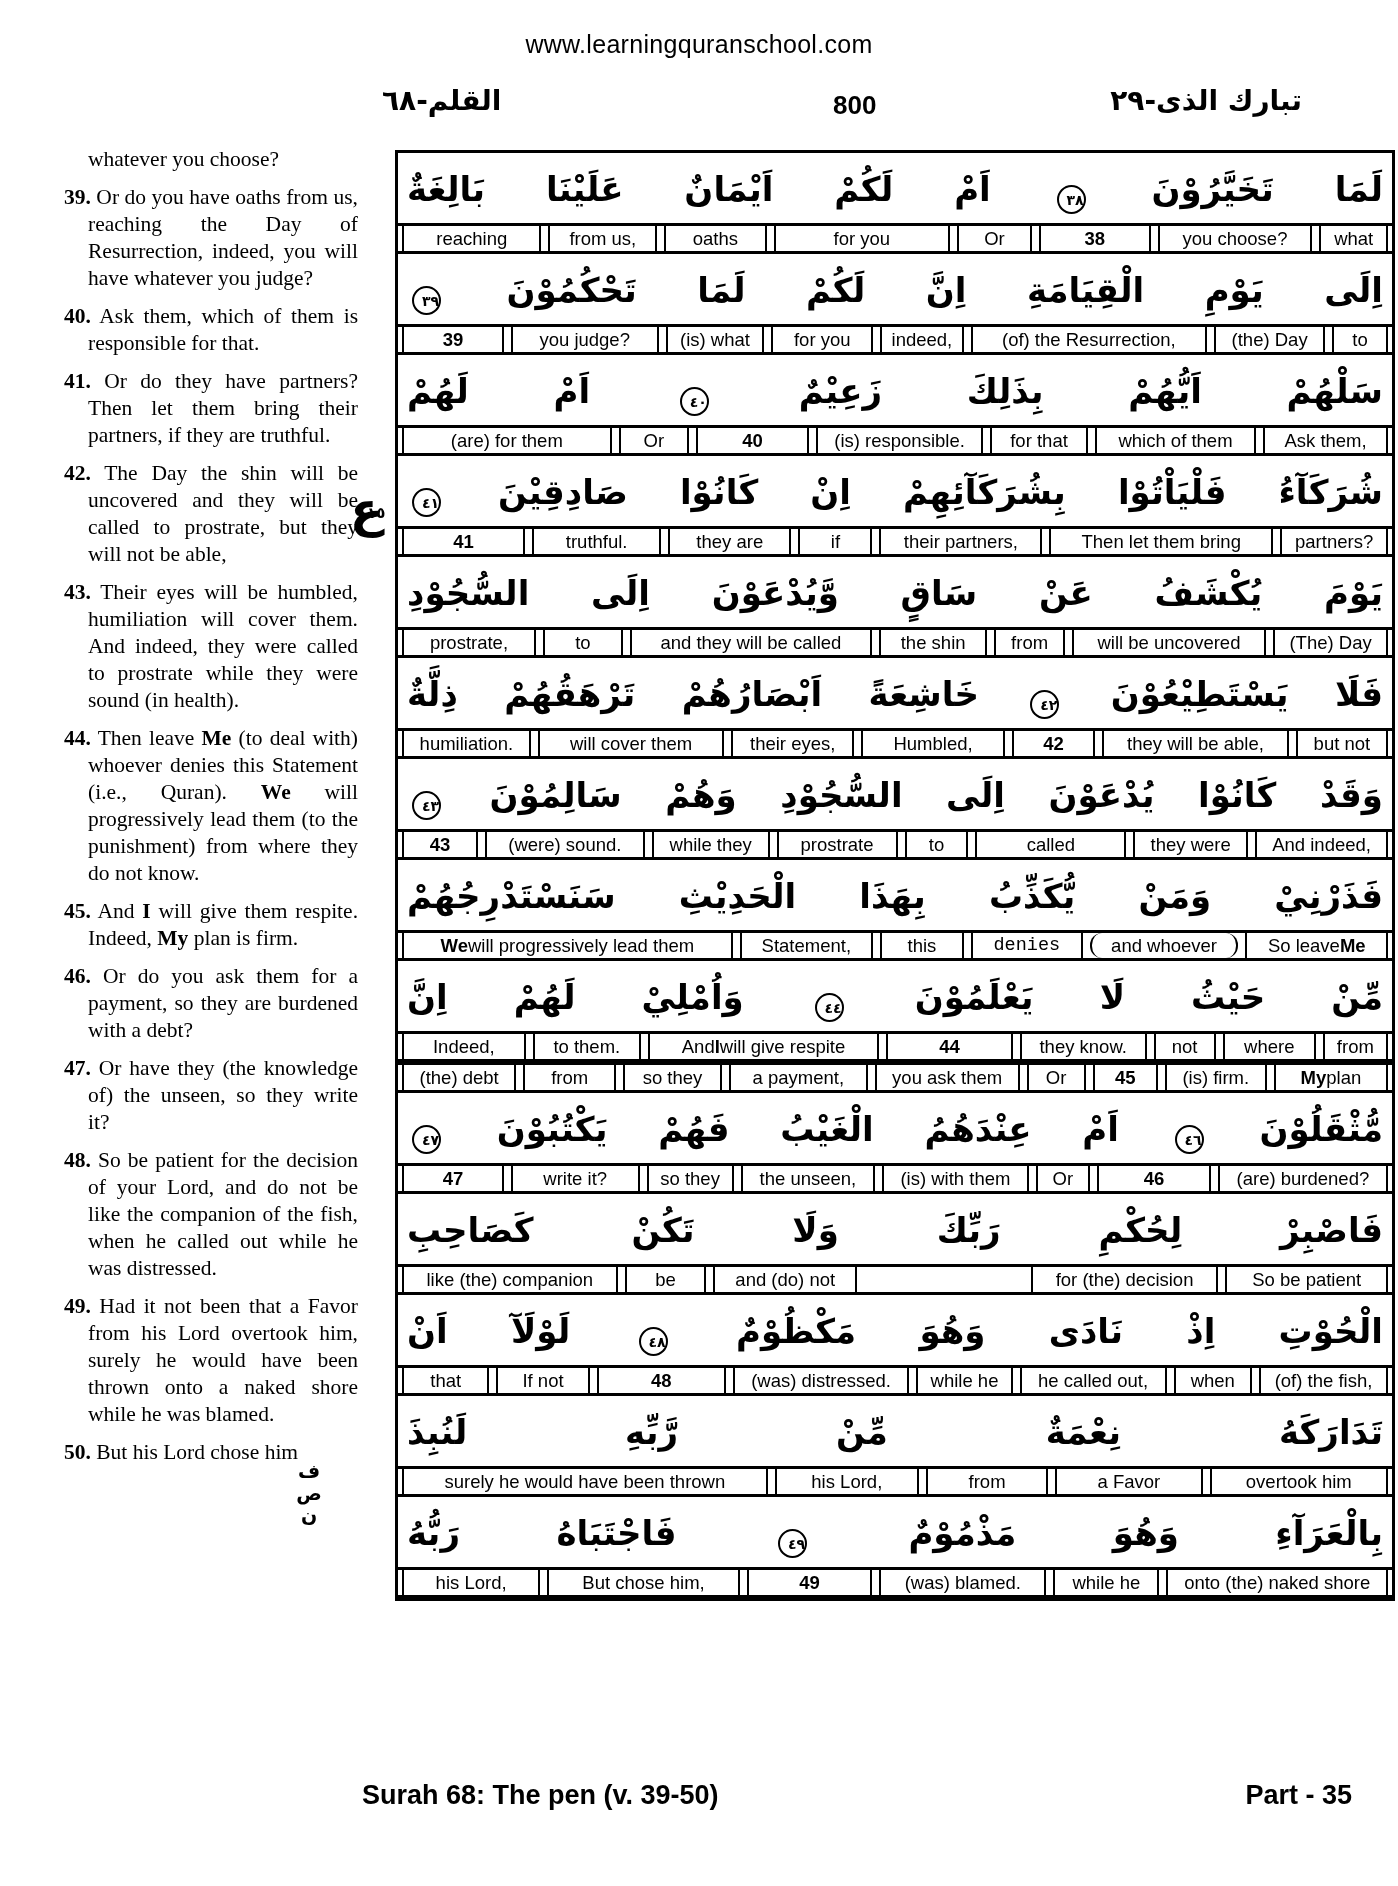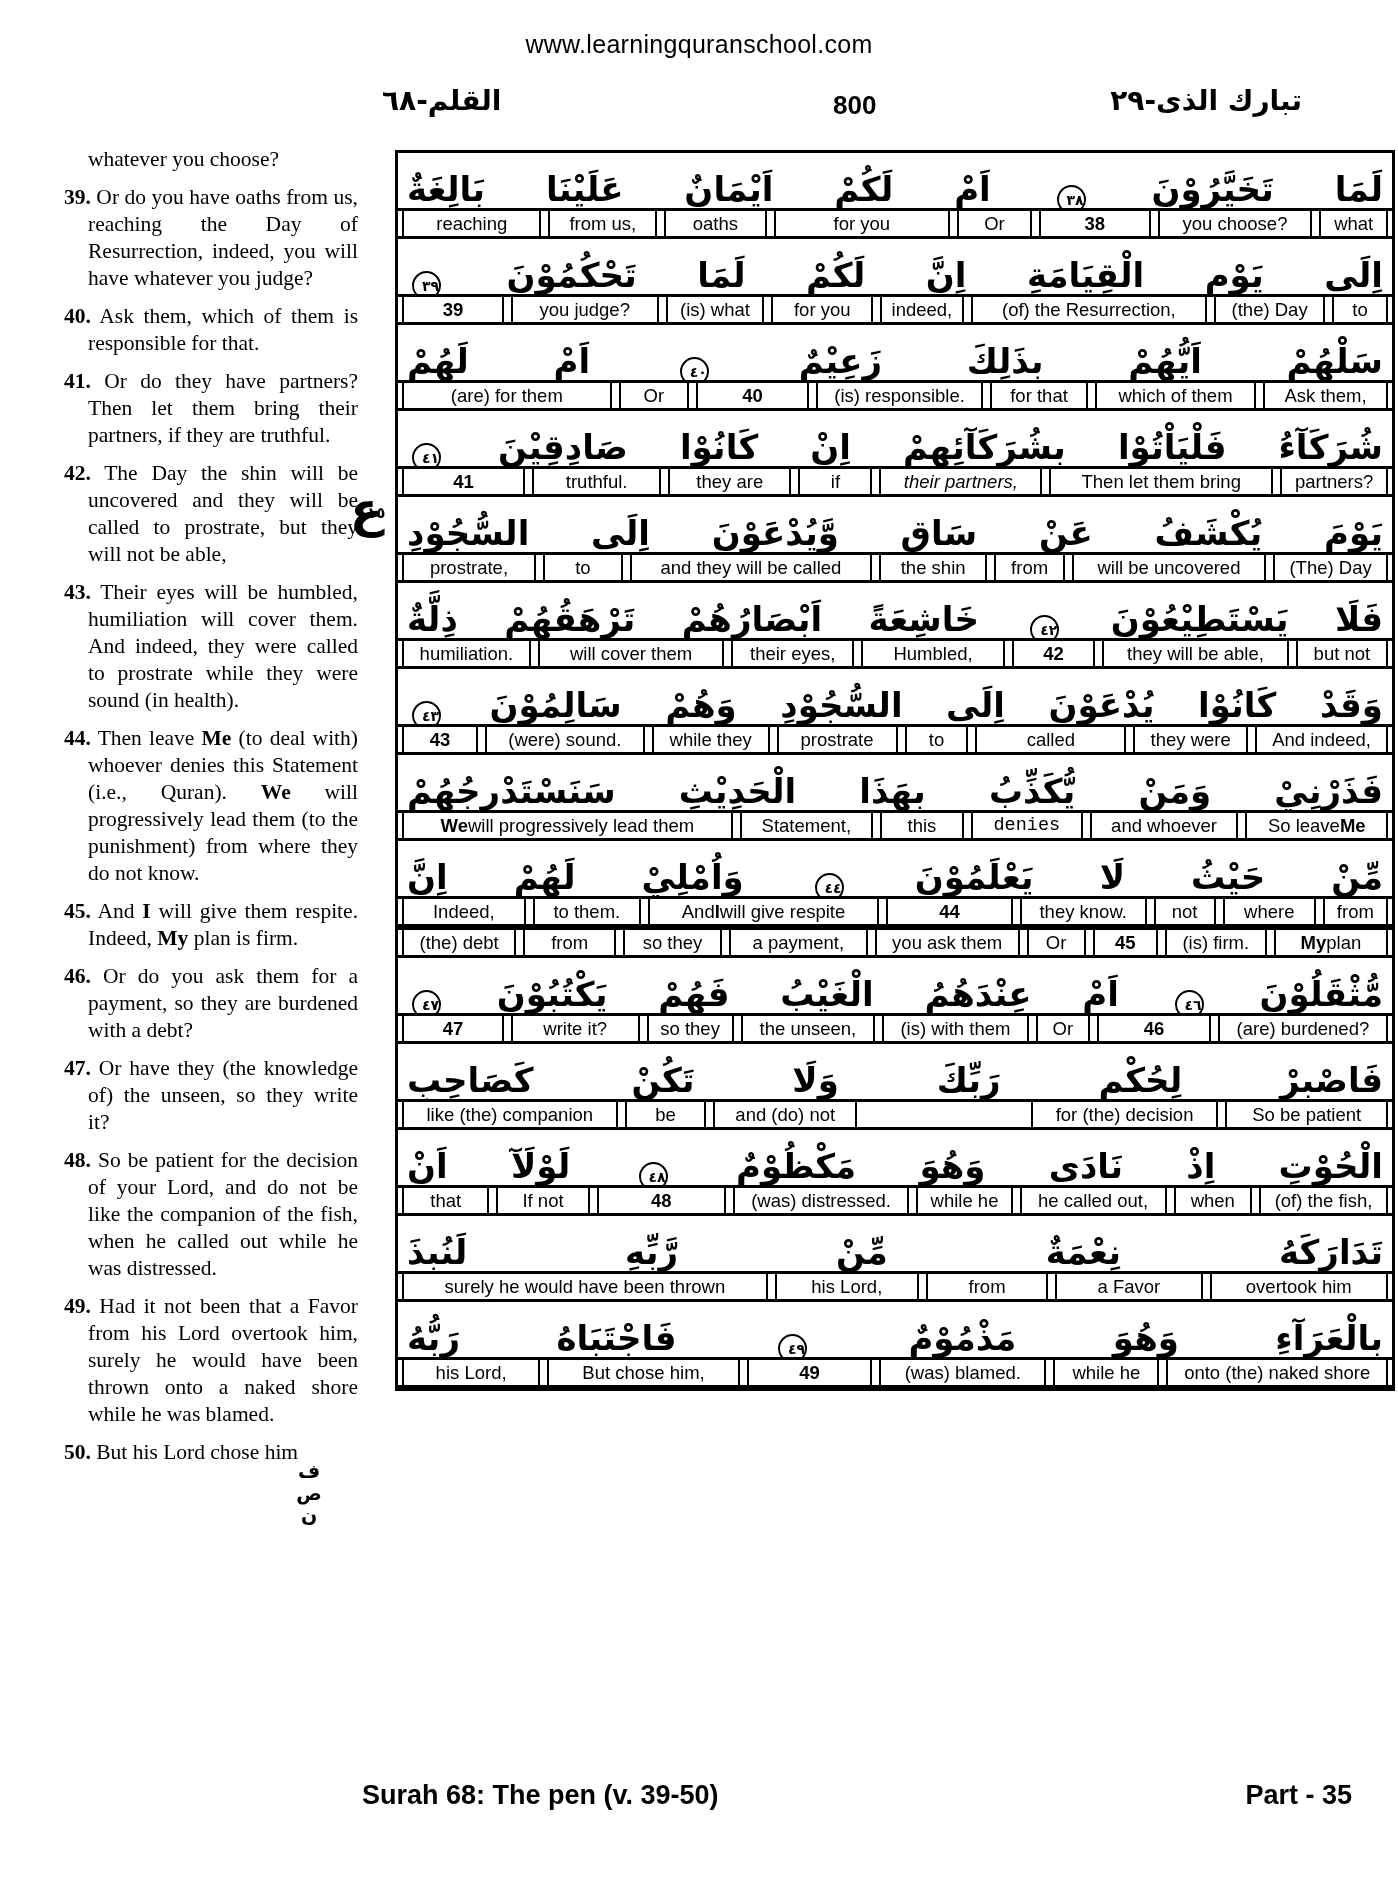--- a/index.html
+++ b/index.html
@@ -16,21 +16,21 @@
 
   .sidebar{position:absolute;left:64px;top:146px;width:294px;
            font-family:"Liberation Serif",serif;font-size:21.5px;line-height:27px;
            text-align:justify;}
   .sidebar p{margin:0 0 11px 0;padding-left:24px;text-indent:-24px;}
   .sidebar p.cont{text-indent:0;}
   .vnum{font-weight:bold;}
 
   .qtable{position:absolute;left:395px;top:150px;width:1000px;
           border:3px solid #000;box-sizing:border-box;background:#fff;}
-  .arow{height:55px;line-height:72px;direction:rtl;text-align:justify;text-align-last:justify;
+  .arow{height:70px;line-height:72px;direction:rtl;text-align:justify;text-align-last:justify;
         padding:0 9px;font-family:"DejaVu Sans",sans-serif;font-weight:bold;font-size:34px;
         overflow:hidden;}
   .vc{display:inline-block;width:29px;height:29px;line-height:27px;border:2.5px solid #000;
       border-radius:50%;text-align:center;font-size:14px;font-weight:bold;
       vertical-align:-4px;margin:0 5px;box-sizing:border-box;}
   .trow{display:flex;gap:7px;align-items:stretch;height:31px;box-sizing:border-box;
         border-top:3px solid #000;border-bottom:3px solid #000;padding:0 4px;background:#fff;}
   .tcell{flex-basis:0;min-width:0;display:flex;align-items:center;justify-content:center;
          border-left:2px solid #000;border-right:2px solid #000;
          font-family:"Liberation Sans",sans-serif;font-size:18.5px;white-space:nowrap;
@@ -124,21 +124,21 @@
         <div class="tcell" style="flex-grow: 190;">Ask them,</div>
       </div>
       <div class="arow">شُرَكَآءُ فَلْيَاْتُوْا بِشُرَكَآئِهِمْ اِنْ كَانُوْا صَادِقِيْنَ <span class="vc">٤١</span></div>
       <div class="trow">
         <div class="tcell" style="flex-grow: 185;">
           <b>41</b>
         </div>
         <div class="tcell" style="flex-grow: 195;">truthful.</div>
         <div class="tcell" style="flex-grow: 185;">they are</div>
         <div class="tcell" style="flex-grow: 105;">if</div>
-        <div class="tcell" style="flex-grow: 250; font-style: italic;">their partners,</div>
+        <div class="tcell" style="flex-grow: 250;">their partners,</div>
         <div class="tcell" style="flex-grow: 350;">Then let them bring</div>
         <div class="tcell" style="flex-grow: 160;">partners?</div>
       </div>
       <div class="arow">يَوْمَ يُكْشَفُ عَنْ سَاقٍ وَّيُدْعَوْنَ اِلَى السُّجُوْدِ</div>
       <div class="trow">
         <div class="tcell" style="flex-grow: 195;">prostrate,</div>
         <div class="tcell" style="flex-grow: 110;">to</div>
         <div class="tcell" style="flex-grow: 365;">and they will be called</div>
         <div class="tcell" style="flex-grow: 155;">the shin</div>
         <div class="tcell" style="flex-grow: 95;">from</div>
@@ -169,21 +169,21 @@
         <div class="tcell" style="flex-grow: 235;">called</div>
         <div class="tcell" style="flex-grow: 175;">they were</div>
         <div class="tcell" style="flex-grow: 205;">And indeed,</div>
       </div>
       <div class="arow">فَذَرْنِيْ وَمَنْ يُّكَذِّبُ بِهَذَا الْحَدِيْثِ سَنَسْتَدْرِجُهُمْ</div>
       <div class="trow">
         <div class="tcell" style="flex-grow: 520;"><b>We</b> will progressively lead them</div>
         <div class="tcell" style="flex-grow: 200;">Statement,</div>
         <div class="tcell" style="flex-grow: 120;">this</div>
         <div class="tcell" style="flex-grow: 165; font-family: Liberation Mono, monospace;">denies</div>
-        <div class="tcell" style="flex-grow: 225;">and whoever</div>
+        <div class="tcell" style="flex-grow: 225; border-radius: 12px;">and whoever</div>
         <div class="tcell" style="flex-grow: 215;">So leave <b>Me</b></div>
       </div>
       <div class="arow">مِّنْ حَيْثُ لَا يَعْلَمُوْنَ <span class="vc">٤٤</span> وَاُمْلِيْ لَهُمْ اِنَّ</div>
       <div class="trow">
         <div class="tcell" style="flex-grow: 185;">Indeed,</div>
         <div class="tcell" style="flex-grow: 160;">to them.</div>
         <div class="tcell" style="flex-grow: 360;">And <b>I</b> will give respite</div>
         <div class="tcell" style="flex-grow: 190;">
           <b>44</b>
         </div>

